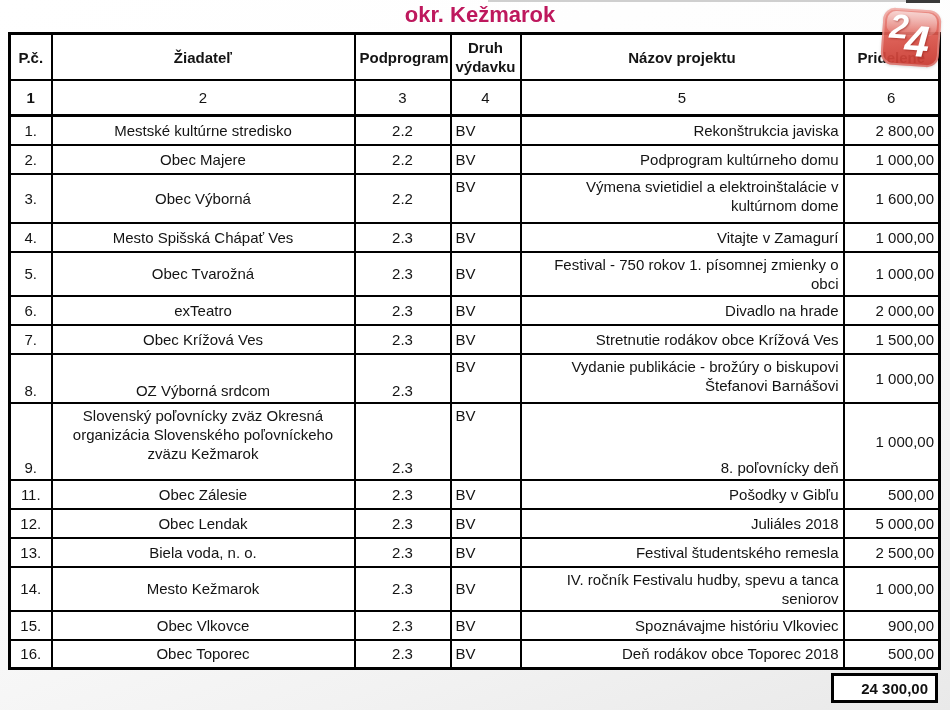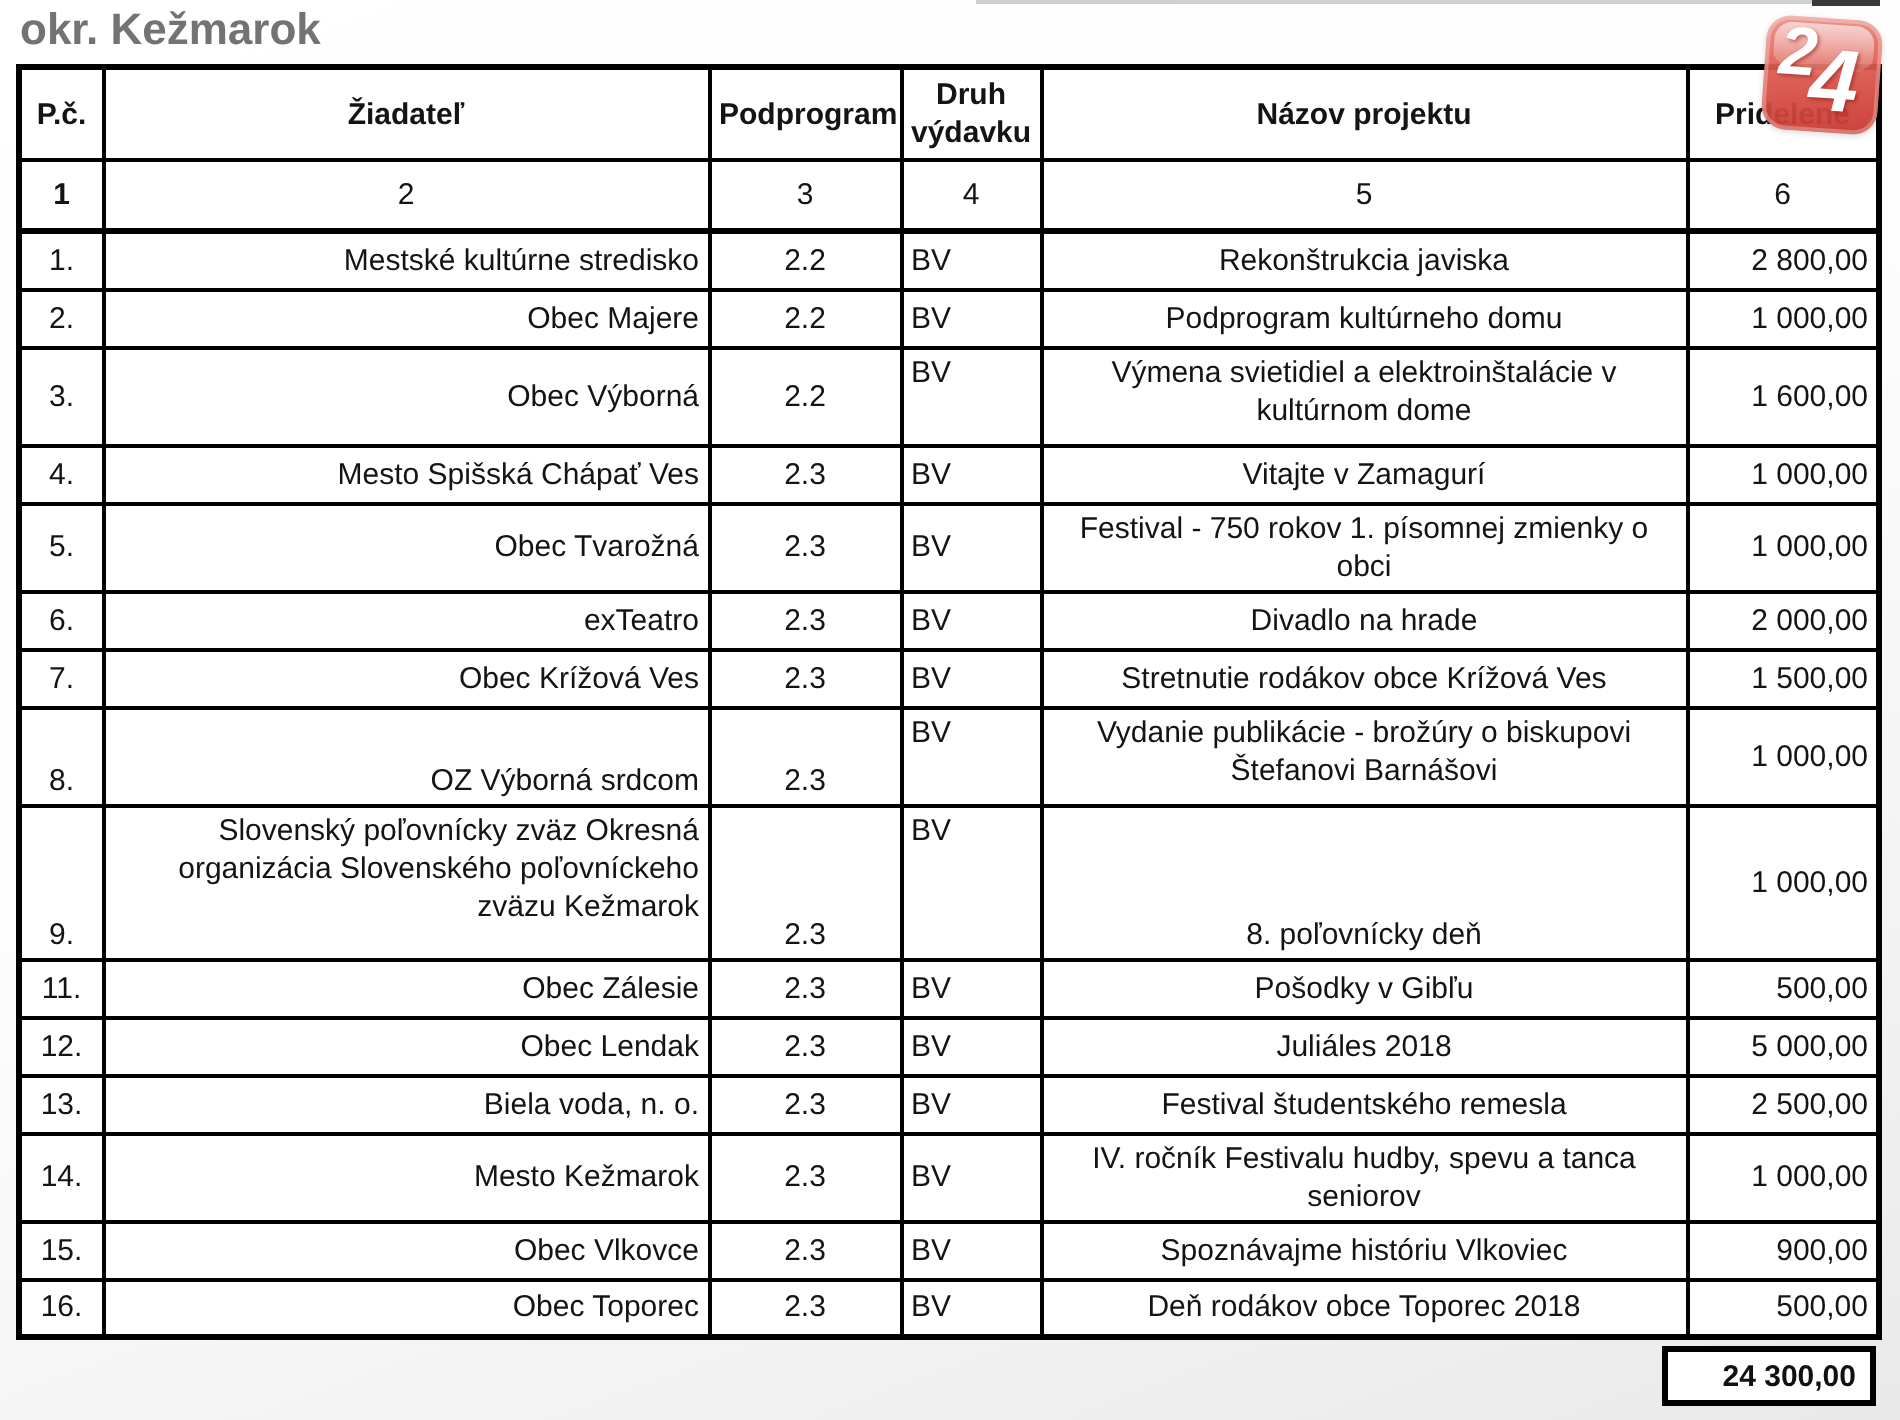--- a/index.html
+++ b/index.html
@@ -6,21 +6,21 @@
   body{
     width:950px;height:710px;overflow:hidden;
     font-family:"Liberation Sans",sans-serif;
     background:linear-gradient(160deg,#ffffff 0%,#fdfdfd 45%,#f2f2f2 78%,#e9e9e9 100%);
     position:relative;color:#111;
   }
   .top-remnant-light{position:absolute;top:0;left:488px;width:418px;height:2px;background:#cfcfcf;}
   .top-remnant-dark{position:absolute;top:0;left:906px;width:34px;height:3px;background:#3a3a3a;}
 
   .page-title{
-    font-size:22px;font-weight:bold;margin:2px 0 4px 10px;line-height:26px;color:#737373;
+    font-size:22px;font-weight:bold;margin:2px 0 4px 10px;line-height:26px;color:#be185d;text-align:center;
   }
 
   table.grants{
     border-collapse:collapse;table-layout:fixed;
     width:930px;margin-left:8px;background:#bef264;
     border:3px solid #000;
   }
   table.grants th, table.grants td{
     border:2px solid #000;
     font-size:15px;line-height:19px;
@@ -29,24 +29,24 @@
   }
   tr.hdr th{font-weight:bold;text-align:center;height:40px;}
   tr.nums th{font-weight:normal;text-align:center;height:29px;border-bottom:3px solid #000;}
   tr.nums th.c-pc{font-weight:bold;}
 
   tbody tr{height:29px;}
   tbody tr[data-ri="2"], tbody tr[data-ri="7"]{height:49px;}
   tbody tr[data-ri="8"]{height:77px;}
 
   td.c-pc{text-align:center;}
-  td.c-ziadatel{text-align:right;padding-left:6px;}
+  td.c-ziadatel{text-align:center;padding-left:6px;}
   td.c-podprogram{text-align:center;}
   td.c-druh{text-align:left;}
-  td.c-nazov{text-align:center;padding-left:6px;}
+  td.c-nazov{text-align:right;padding-left:6px;}
   td.c-pridelene{text-align:right;padding-right:8px;}
 
   
   tr[data-ri="2"] td.c-druh, tr[data-ri="2"] td.c-nazov{vertical-align:top;}
   tr[data-ri="7"] td.c-pc, tr[data-ri="7"] td.c-ziadatel, tr[data-ri="7"] td.c-podprogram{vertical-align:bottom;}
   tr[data-ri="7"] td.c-druh, tr[data-ri="7"] td.c-nazov{vertical-align:top;}
   tr[data-ri="8"] td.c-pc, tr[data-ri="8"] td.c-podprogram, tr[data-ri="8"] td.c-nazov{vertical-align:bottom;}
   tr[data-ri="8"] td.c-ziadatel, tr[data-ri="8"] td.c-druh{vertical-align:top;}
 
   .total-box{

